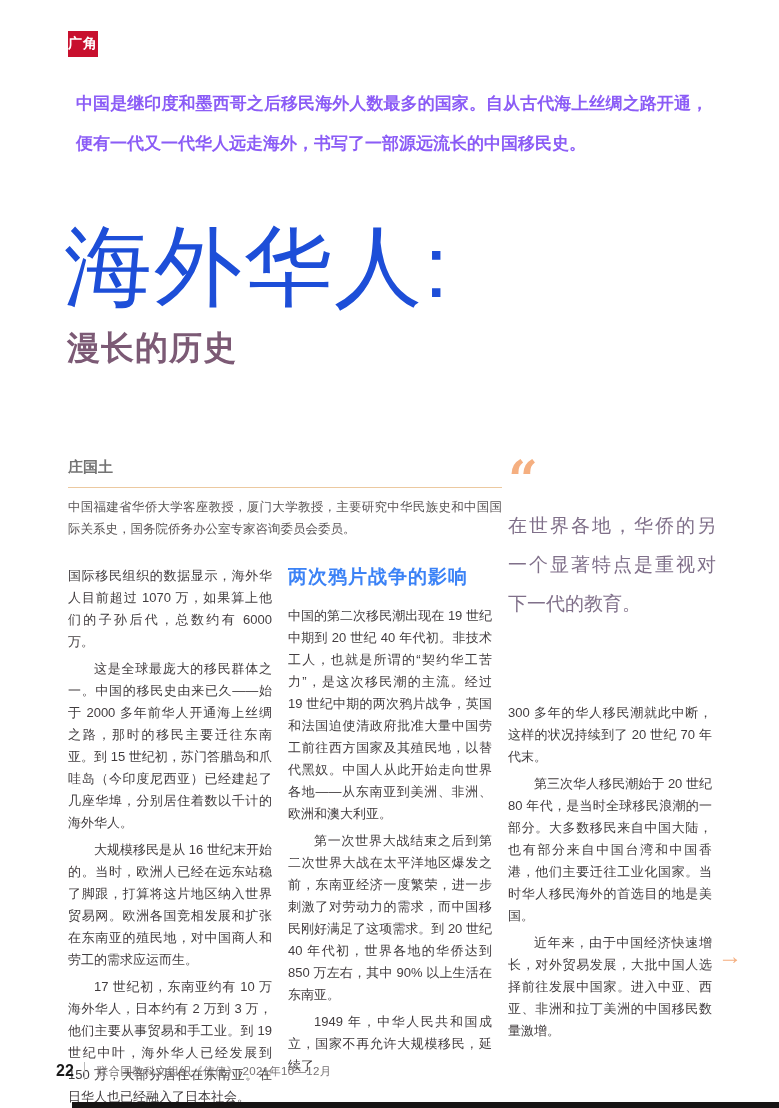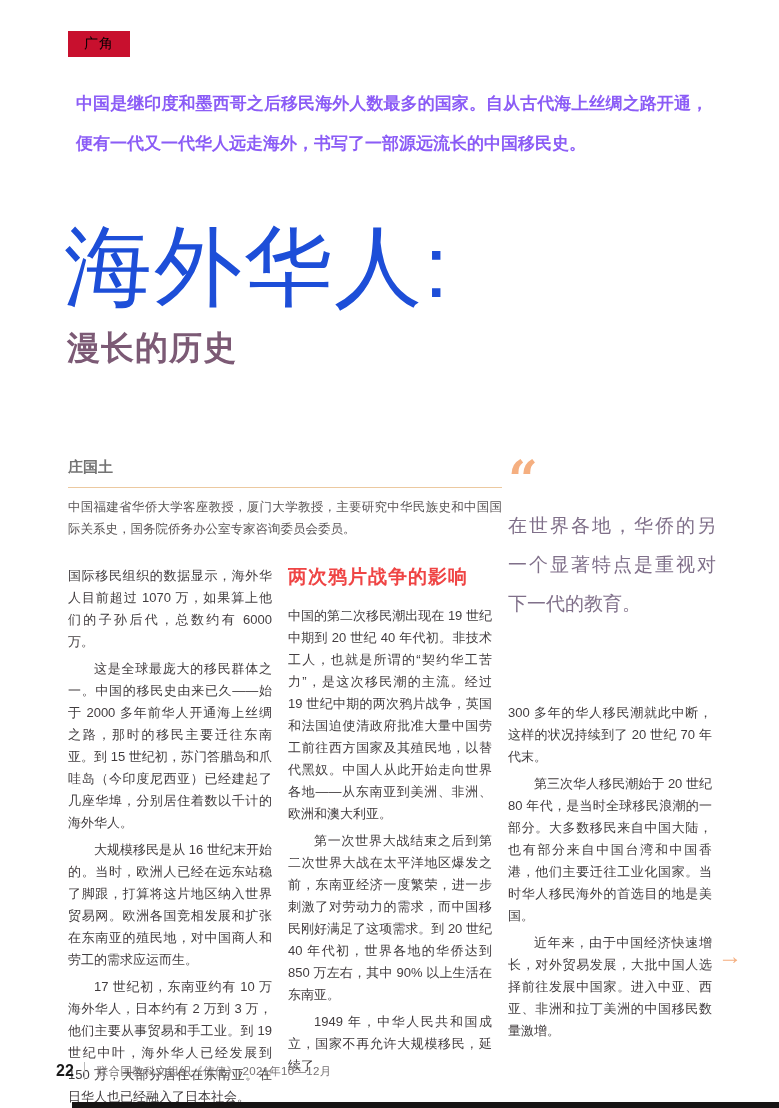--- a/index.html
+++ b/index.html
@@ -1,22 +1,22 @@
 <!DOCTYPE html>
 <html><head>
 <meta charset="utf-8">
 <style>
   html,body{margin:0;padding:0;background:#ffffff;}
   .page{
     position:relative;width:779px;height:1108px;background:#ffffff;
     font-family:"Liberation Sans",sans-serif;overflow:hidden;
   }
   .badge{
-    position:absolute;left:68px;top:31px;background:#c8102e;color:#000000;
-    font-size:14px;font-weight:normal;padding:4px 16px;letter-spacing:1px;
+    position:absolute;left:68px;top:31px;background:#c8102e;color:#ffffff;
+    font-size:14px;font-weight:bold;padding:4px 0;letter-spacing:1px;
   }
   .intro{
     position:absolute;left:68px;top:76px;width:632px;margin:8px;
     font-size:17px;line-height:40px;font-weight:bold;color:#8b5cf6;
     text-align:justify;
   }
   .title{
     position:absolute;left:64px;top:208px;margin:0;white-space:nowrap;
     font-size:88px;font-weight:200;color:#1d4ed8;letter-spacing:2px;
   }
@@ -27,21 +27,21 @@
   .author-block{position:absolute;left:68px;top:458px;width:434px;}
   .author-name{font-size:15px;font-weight:bold;color:#737373;margin:0 0 10px 0;}
   .author-divider{border:none;border-top:1px solid #ecc9a0;height:0;margin:0 0 8px 0;}
   .author-bio{margin:0;font-size:12.5px;line-height:22px;color:#5a5556;text-align:justify;}
   .col{position:absolute;width:204px;font-size:13px;line-height:22px;color:#413c3e;text-align:justify;}
   .col p{margin:0 0 5px 0;}
   .col p.indent{text-indent:2em;}
   .col-left{left:68px;top:565px;}
   .col-middle{left:288px;top:565px;}
   .col-heading{
-    margin:0 0 16px 0;font-size:19px;font-weight:bold;color:#ef4444;
+    margin:0 0 16px 0;font-size:19px;font-weight:bold;color:#3b82f6;
     letter-spacing:1px;line-height:24px;text-align:left;
   }
   .quote-block{position:absolute;left:508px;top:460px;width:208px;}
   .quote-mark{
     font-size:52px;line-height:40px;font-weight:bold;color:#f5af80;
     font-family:"DejaVu Serif",serif;letter-spacing:-4px;
   }
   .quote-text{
     margin:6px 0 0 0;font-size:19px;line-height:39px;color:#80708a;
     text-align:justify;

